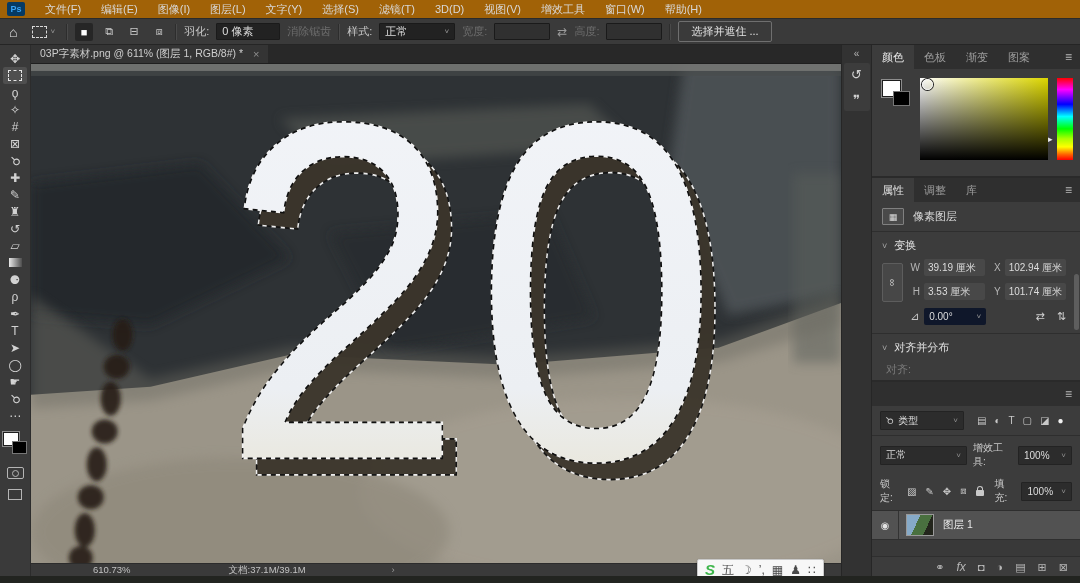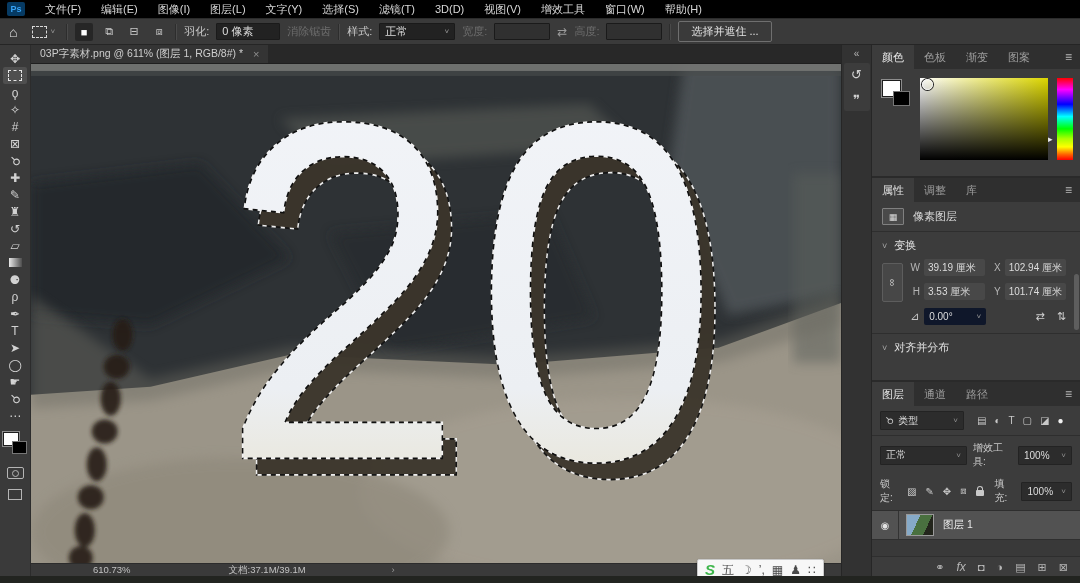--- a/index.html
+++ b/index.html
@@ -1,18 +1,18 @@
 <!DOCTYPE html>
 <html><head>
 <meta charset="utf-8">
 <style>
   html,body{margin:0;padding:0;background:#111;font-family:"Liberation Sans","DejaVu Sans",sans-serif;}
   .app{position:relative;width:1080px;height:583px;background:#323232;overflow:hidden;color:#cfcfcf;font-size:11px;-webkit-font-smoothing:antialiased;}
   
-  .menubar{display:flex;align-items:center;height:18px;background:#000000;padding-left:7px;}
+  .menubar{display:flex;align-items:center;height:18px;background:#a16207;padding-left:7px;}
   .ps-logo{width:18px;height:14px;background:#063a63;color:#37a3f5;font-size:9px;font-weight:bold;display:flex;align-items:center;justify-content:center;border-radius:2px;margin-right:10px;}
   .menu-item{padding:0 10px;font-size:11px;color:#d8d8d8;white-space:nowrap;}
   
   .optionsbar{display:flex;align-items:center;height:25px;background:#3a3a3a;border-top:1px solid #2b2b2b;border-bottom:1px solid #252525;padding:0 9px;gap:7px;}
   .opt-home{font-size:14px;color:#e0e0e0;margin-right:4px;}
   .opt-marquee{display:flex;align-items:center;gap:3px;padding:2px 4px;}
   .mini-marquee{width:13px;height:10px;border:1px dashed #d8d8d8;}
   .opt-chev{font-size:8px;color:#9a9a9a;}
   .opt-sep{width:1px;height:16px;background:#2d2d2d;border-right:1px solid #4a4a4a;}
   .mode-btn{width:18px;height:18px;display:flex;align-items:center;justify-content:center;color:#c9c9c9;font-size:11px;border-radius:2px;}
@@ -397,31 +397,26 @@
           </span>
           <span class="flip-icons">
             <span>⇄</span>
             <span>⇅</span>
           </span>
         </div>
         <div class="section-h" style="border-top:1px solid #2e2e2e;margin-top:2px;">
           <span class="chev">˅</span>
           <span>对齐并分布</span>
         </div>
+        <div class="align-label">对齐:</div>
         <span class="pscroll"></span>
       </div>
 
       <div class="panel" style="flex:1;border-bottom:none;min-height:0;">
         <div class="ptabs">
-          <div style="display:flex;">
-
-          <span class="ptab active">图层</span>
-              <span class="ptab">通道</span>
-              <span class="ptab">路径</span>
-            </div>
           <span class="pmenu">≡</span>
         </div>
         <div class="lfilter">
           <span class="dd-box" style="width:72px;">
             <span class="search-g">⚲</span>
             <span>类型</span>
             <span class="dd-chev">˅</span>
           </span>
           <div class="lficons">
 

